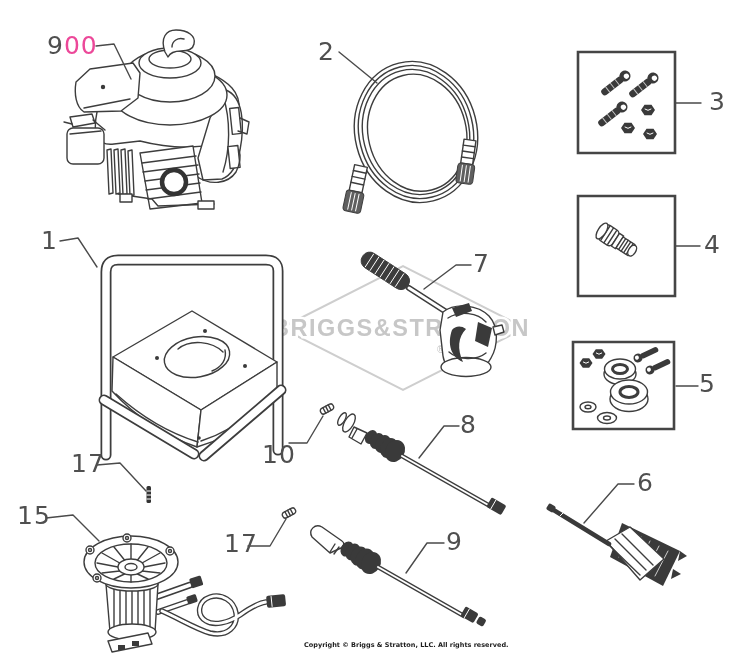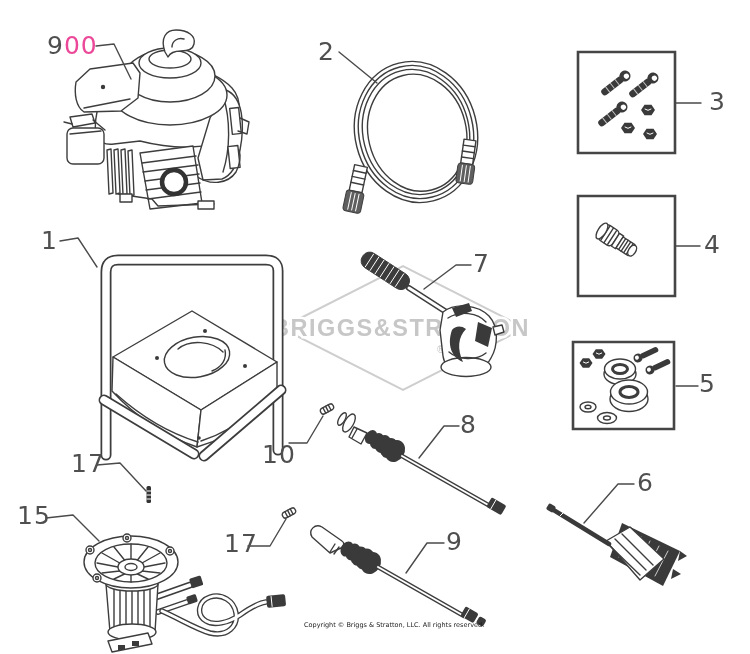--- a/index.html
+++ b/index.html
@@ -2,22 +2,22 @@
 <html><head>
 <meta charset="utf-8">
 <style>
   html,body{margin:0;padding:0;background:#ffffff;}
   #stage{position:relative;width:750px;height:654px;background:#ffffff;overflow:hidden;
          font-family:"Liberation Sans",sans-serif;}
   #art{position:absolute;left:0;top:0;}
   .co{position:absolute;font-family:"DejaVu Sans",sans-serif;font-size:25px;
       color:#4f4f4f;letter-spacing:1px;line-height:1;white-space:nowrap;}
   .co .lt{color:#ec4899;margin-top:40px;}
-  #copyright{position:absolute;left:304px;top:621px;font-family:"DejaVu Sans",sans-serif;
-             font-size:6.5px;font-weight:normal;color:#1c1c1c;letter-spacing:0px;}
+  #copyright{position:absolute;left:304px;top:641px;font-family:"DejaVu Sans",sans-serif;
+             font-size:6.5px;font-weight:bold;color:#1c1c1c;letter-spacing:0px;}
   svg *{vector-effect:non-scaling-stroke;}
   .ln{fill:none;stroke:#3d3d3d;stroke-width:1.4;stroke-linecap:round;stroke-linejoin:round;}
   .wf{fill:#ffffff;stroke:#3d3d3d;stroke-width:1.4;stroke-linejoin:round;}
   .dk{fill:#3a3a3a;stroke:none;}
   .tube-o{fill:none;stroke:#3d3d3d;stroke-linecap:round;stroke-linejoin:round;}
   .tube-i{fill:none;stroke:#ffffff;stroke-linecap:round;stroke-linejoin:round;}
   .wl{fill:none;stroke:#ffffff;stroke-width:1;stroke-linecap:round;}
   .ldr{fill:none;stroke:#4a4a4a;stroke-width:1.4;stroke-linecap:round;stroke-linejoin:round;}
   .box{fill:#ffffff;stroke:#454545;stroke-width:2.6;}
 </style>

